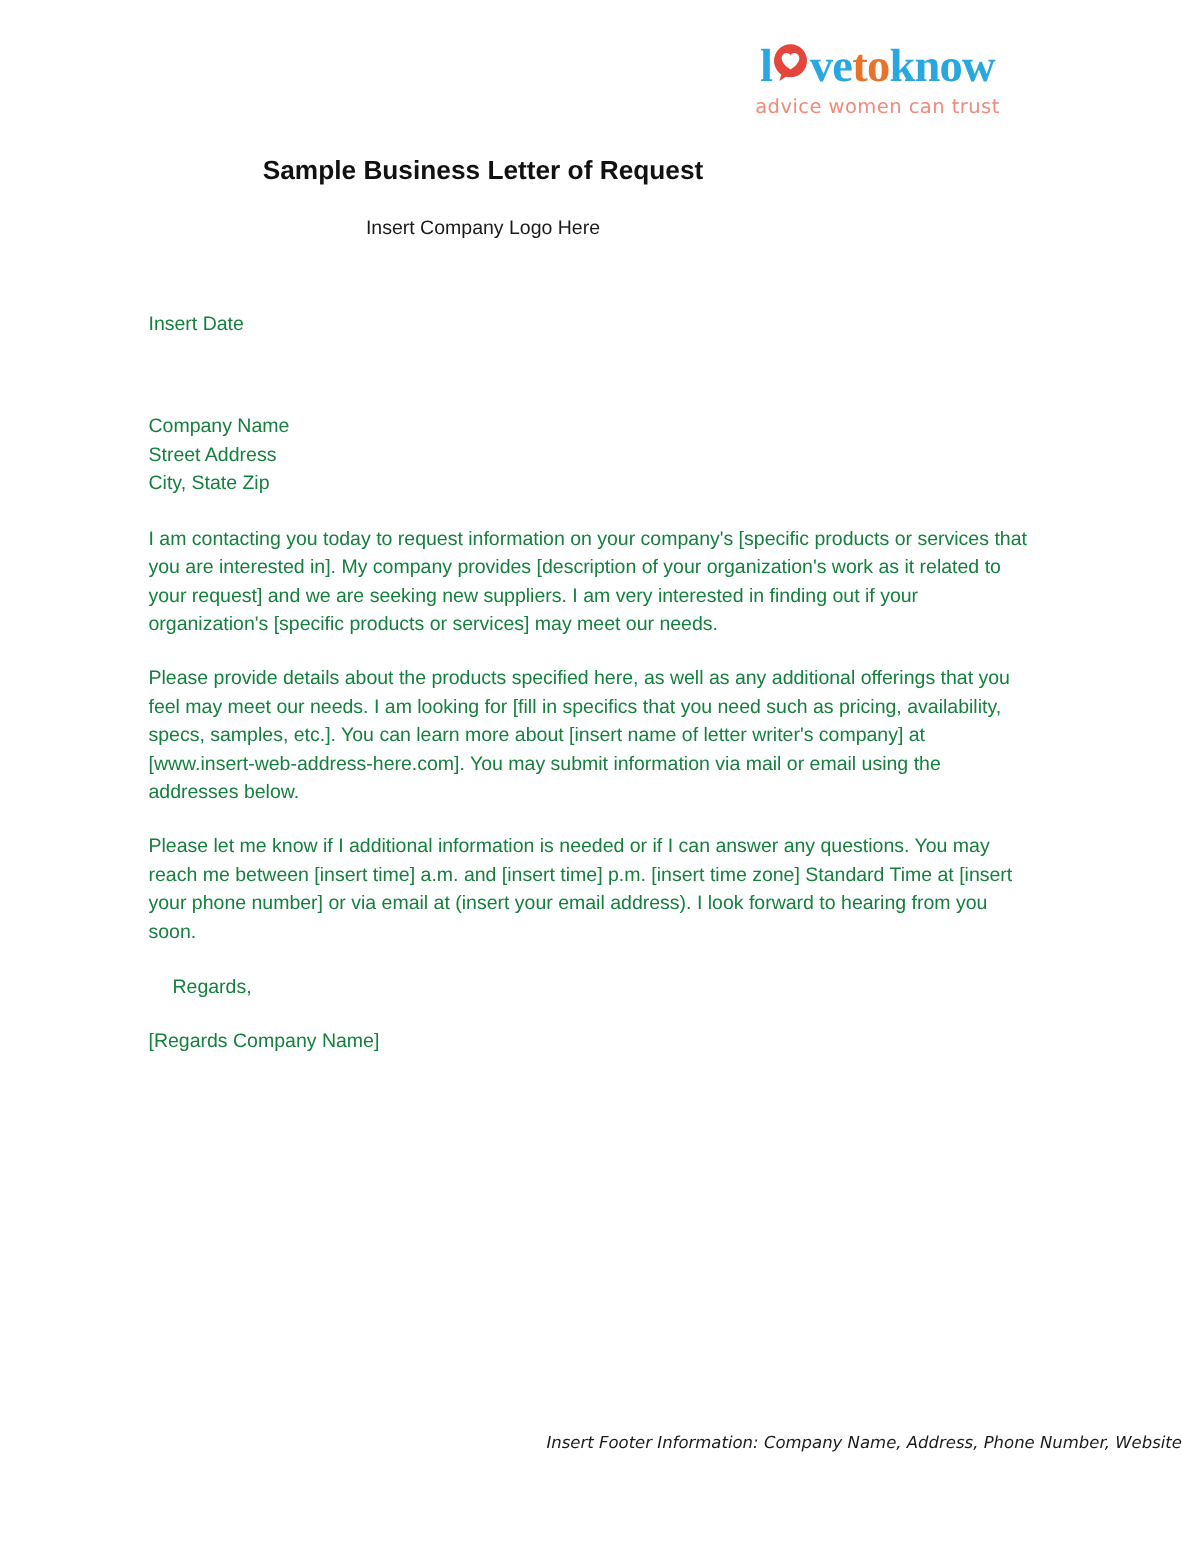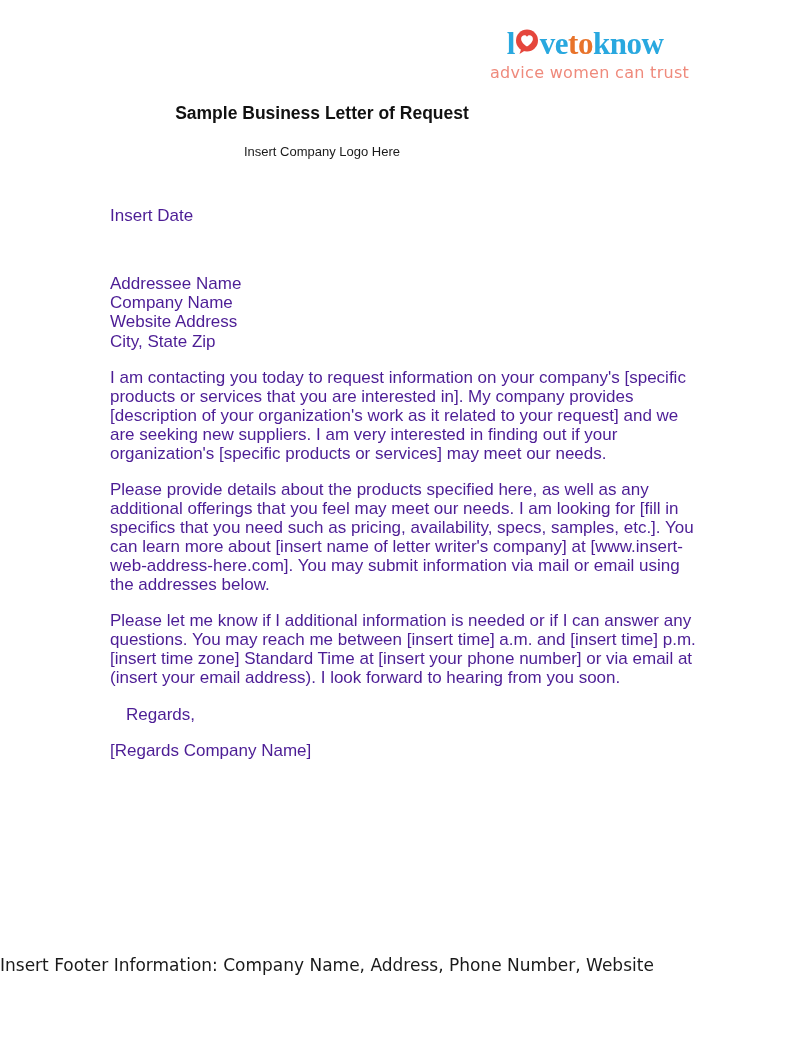--- a/index.html
+++ b/index.html
@@ -45,21 +45,21 @@
     height: 25px;
     vertical-align: -4px;
     margin: 0 0px 0 -1px;
   }
   .logo-bubble svg { display: block; }
 
   .logo-tagline {
     display: block;
     margin-top: 3px;
     font-family: "DejaVu Sans", sans-serif;
-    font-size: 16px;
+    font-size: 13px;
     color: #ef8a7c;
     letter-spacing: 0.3px;
     white-space: nowrap;
   }
 
   
   .doc-title {
     position: absolute;
     top: 103px;
     left: 0;
@@ -74,46 +74,47 @@
     top: 144px;
     left: 0;
     width: 644px;
     text-align: center;
     font-size: 13px;
     color: #1a1a1a;
   }
 
   .letter {
     position: absolute;
-    left: 110px;
+    left: 99px;
     top: 206px;
     width: 588px;
-    font-size: 17px;
+    font-size: 13px;
     line-height: 19px;
-    color: #4c1d95;
+    color: #15803d;
   }
 
   .date-line { margin: 0 0 0 0; }
   .addr-block { margin: 49px 0 0 0; }
   .addr-block div { line-height: 19.2px; }
   .greeting { margin: 35px 0 0 0; }
   .para { margin: 17px 0 0 0; }
   .regards { margin: 18px 0 0 16px; }
   .sig-name { margin: 46px 0 0 0; }
   .sig-company { margin: 17px 0 0 0; }
 
   .footer {
     position: absolute;
     top: 955px;
     left: 0;
     width: 788px;
-    text-align: left;
+    text-align: right;
     font-family: "DejaVu Sans", sans-serif;
-    font-size: 17px;
+    font-size: 11px;
     color: #1a1a1a;
+    font-style: italic;
   }
 </style>
 </head>
 <body>
 
 <div class="logo-block">
   <span class="logo-wordmark"><span class="lw-blue">l</span><span class="logo-bubble">
           <svg width="26" height="25" viewBox="0 0 26 25" aria-hidden="true">
             <circle cx="13" cy="11.5" r="11" fill="#e5463c"></circle>
             <path d="M7.5 19 L5.5 25 L12.5 20.5 Z" fill="#e5463c"></path>
@@ -130,23 +131,22 @@
 </div>
 
 <div class="doc-title">Sample Business Letter of Request</div>
 <div class="doc-subtitle">Insert Company Logo Here</div>
 
 <div class="letter">
 
   <div class="date-line">Insert Date</div>
 
   <div class="addr-block">
-    <div>Addressee Name</div>
     <div>Company Name</div>
-    <div>Website Address</div>
+    <div>Street Address</div>
     <div>City, State Zip</div>
   </div>
 
 
   <div class="para">I am contacting you today to request information on your company's [specific products or services that you are interested in]. My company provides [description of your organization's work as it related to your request] and we are seeking new suppliers. I am very interested in finding out if your organization's [specific products or services] may meet our needs.</div>
   <div class="para">Please provide details about the products specified here, as well as any additional offerings that you feel may meet our needs. I am looking for [fill in specifics that you need such as pricing, availability, specs, samples, etc.]. You can learn more about [insert name of letter writer's company] at [www.insert-web-address-here.com]. You may submit information via mail or email using the addresses below.</div>
   <div class="para">Please let me know if I additional information is needed or if I can answer any questions.  You may reach me between [insert time] a.m. and [insert time] p.m. [insert time zone] Standard Time at [insert your phone number] or via email at (insert your email address). I look forward to hearing from you soon.</div>
 
   <div class="regards">Regards,</div>
 

